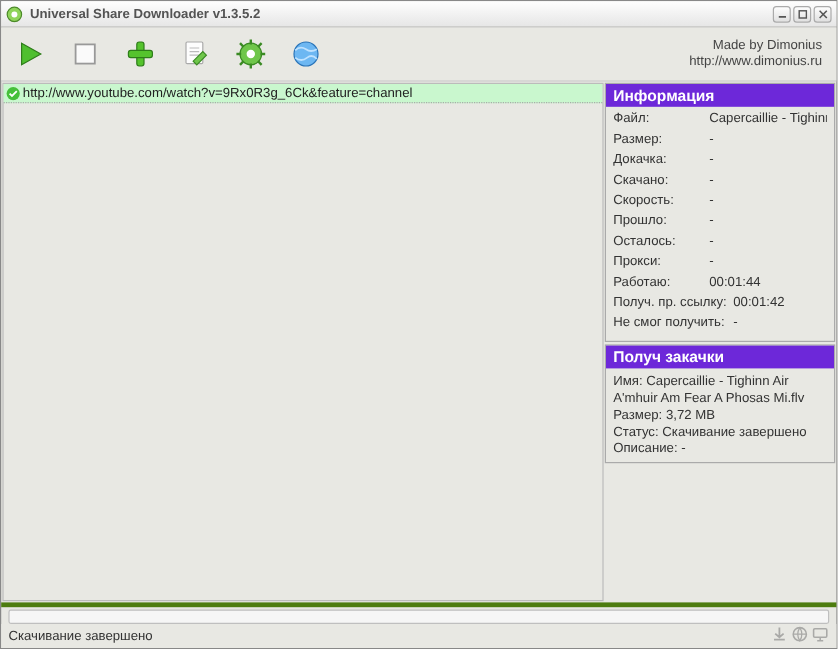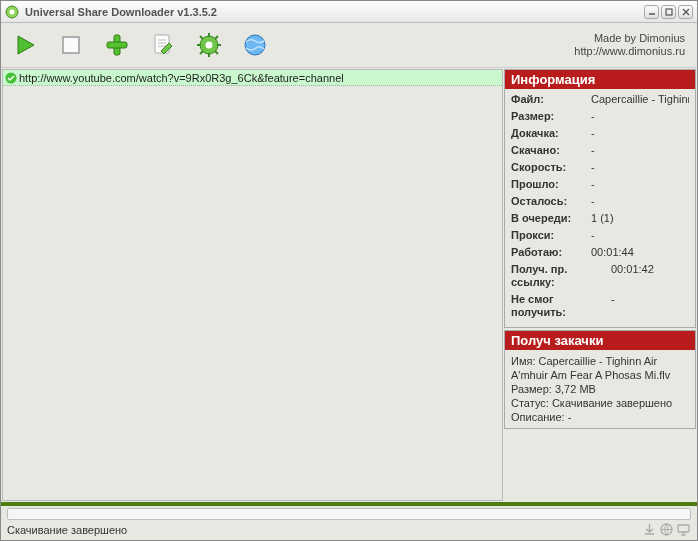--- a/index.html
+++ b/index.html
@@ -13,24 +13,24 @@
   .toolbar { height: 44px; background: #e8e8e3; display: flex; align-items: center; padding: 0 8px; justify-content: center; }
   .toolbar-btn { width: 32px; height: 32px; margin-right: 14px; display: flex; align-items: center; justify-content: center; }
   .toolbar-spacer { flex: 1; }
   .credits { font-size: 11px; color: #444; text-align: right; line-height: 13px; padding-right: 4px; }
   .content { flex: 1; display: flex; border-top: 1px solid #ccc; border-bottom: 4px solid #4d7c0f; min-height:0; }
   .list-pane { flex: 1; background: #e8e8e3; border: 1px solid #bbb; margin: 1px; min-width:0; }
   .list-row { height: 16px; background: #c9f7ce; border-bottom: 1px dotted #aaa; display: flex; align-items: center; padding-left: 2px; font-size: 11px; color: #222; white-space: nowrap; overflow: hidden; }
   .row-icon { width: 12px; height: 12px; margin-right: 2px; flex-shrink:0; }
   .info-pane { width: 192px; margin: 1px 1px 1px 0; display: flex; flex-direction: column; }
   .panel { border: 1px solid #aaa; background: #e8e8e3; margin-bottom: 2px; }
-  .panel-header { background: #b91c1c; color: #fff; font-weight: bold; font-size: 13px; padding: 2px 6px; }
+  .panel-header { background: #6d28d9; color: #fff; font-weight: bold; font-size: 13px; padding: 2px 6px; }
   .panel-body { padding: 4px 6px; font-size: 11px; color: #333; }
   .kv-row { display: flex; margin-bottom: 4px; line-height: 13px; }
-  .kv-label { width: 80px; font-weight: bold; }
+  .kv-label { width: 80px; }
   .kv-value { flex: 1; white-space: nowrap; overflow: hidden; text-overflow: clip; }
   .dl-line { line-height: 14px; }
   .progress-bar { height: 12px; border: 1px solid #bfbfbf; background: #f6f6f6; margin: 2px 6px 0 6px; border-radius: 2px; }
   .statusbar { height: 20px; display: flex; align-items: center; padding: 0 6px; font-size: 11px; color: #333; background: #e8e8e3; }
   .statusbar .spacer { flex: 1; }
   .status-icons { display: flex; gap: 2px; opacity: 0.55; }
   .status-icons svg { width: 15px; height: 15px; }
 </style>
 </head>
 <body>
@@ -160,24 +160,20 @@
               <span class="kv-label">Скорость:</span>
               <span class="kv-value">-</span>
             </div>
           <div class="kv-row">
               <span class="kv-label">Прошло:</span>
               <span class="kv-value">-</span>
             </div>
           <div class="kv-row">
               <span class="kv-label">Осталось:</span>
               <span class="kv-value">-</span>
-            </div>
-          <div class="kv-row">
-              <span class="kv-label">В очереди:</span>
-              <span class="kv-value">1 (1)</span>
             </div>
           <div class="kv-row">
               <span class="kv-label">Прокси:</span>
               <span class="kv-value">-</span>
             </div>
           <div class="kv-row">
               <span class="kv-label">Работаю:</span>
               <span class="kv-value">00:01:44</span>
             </div>
           <div class="kv-row">

